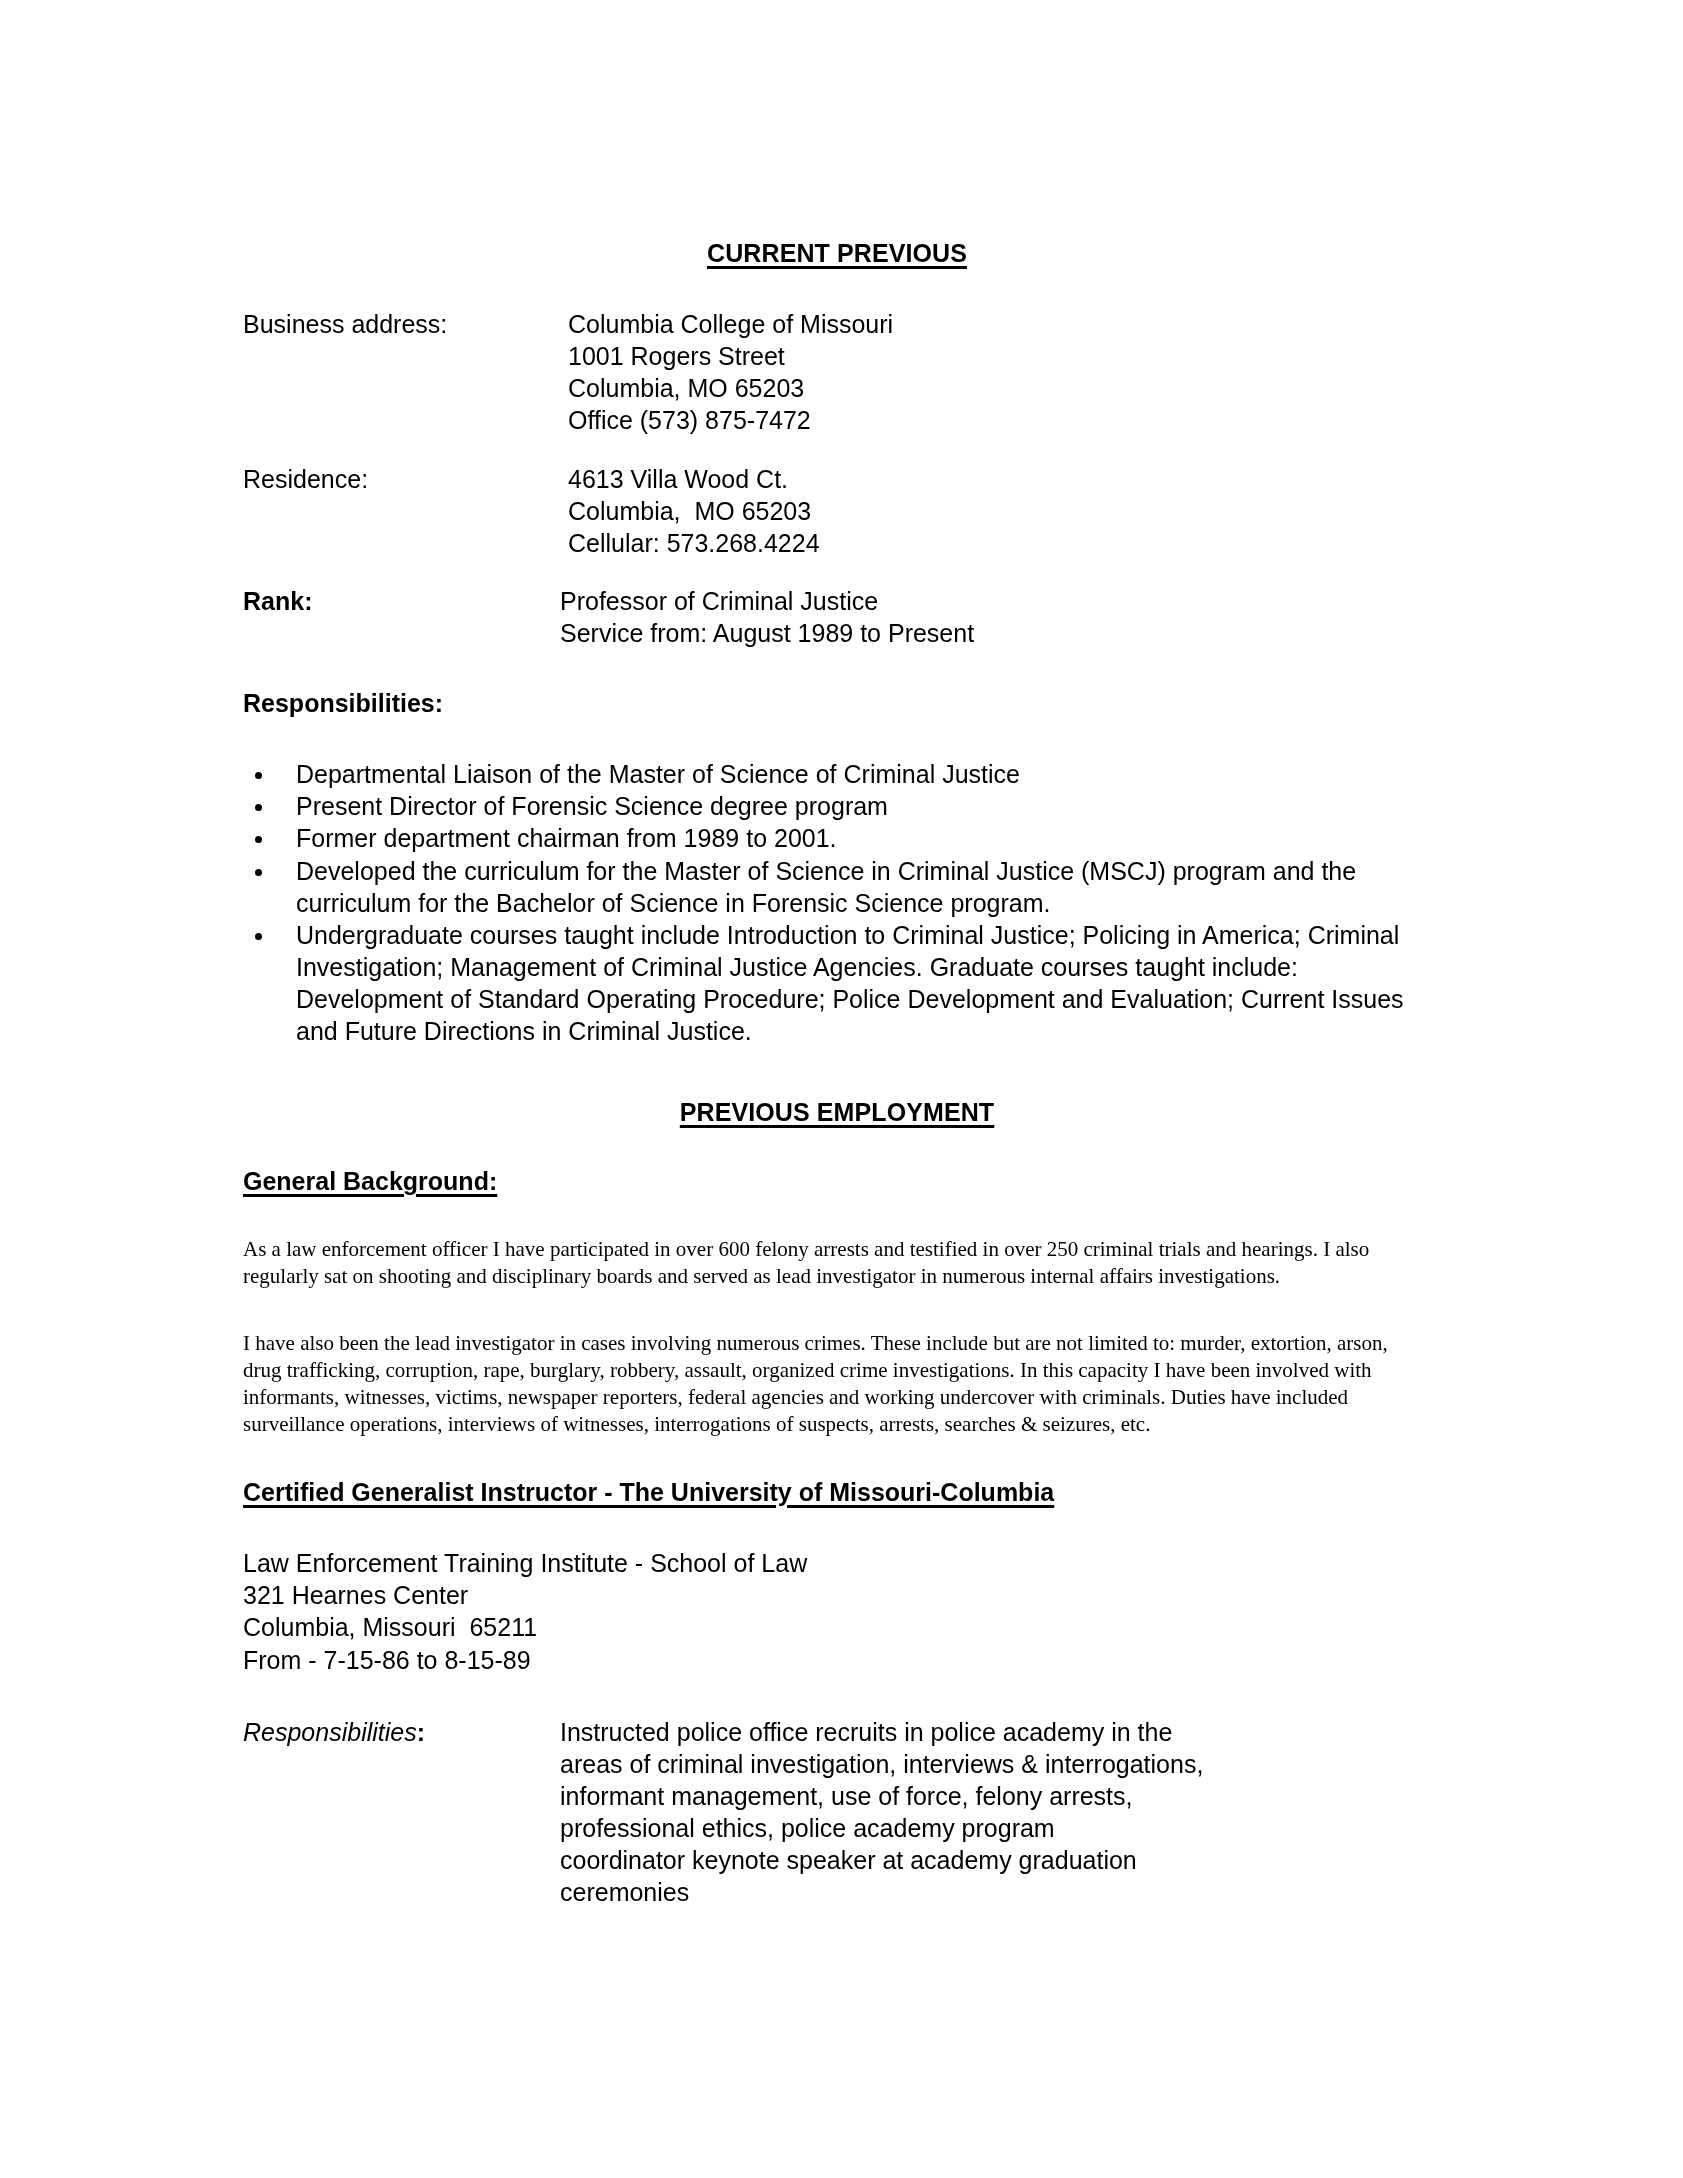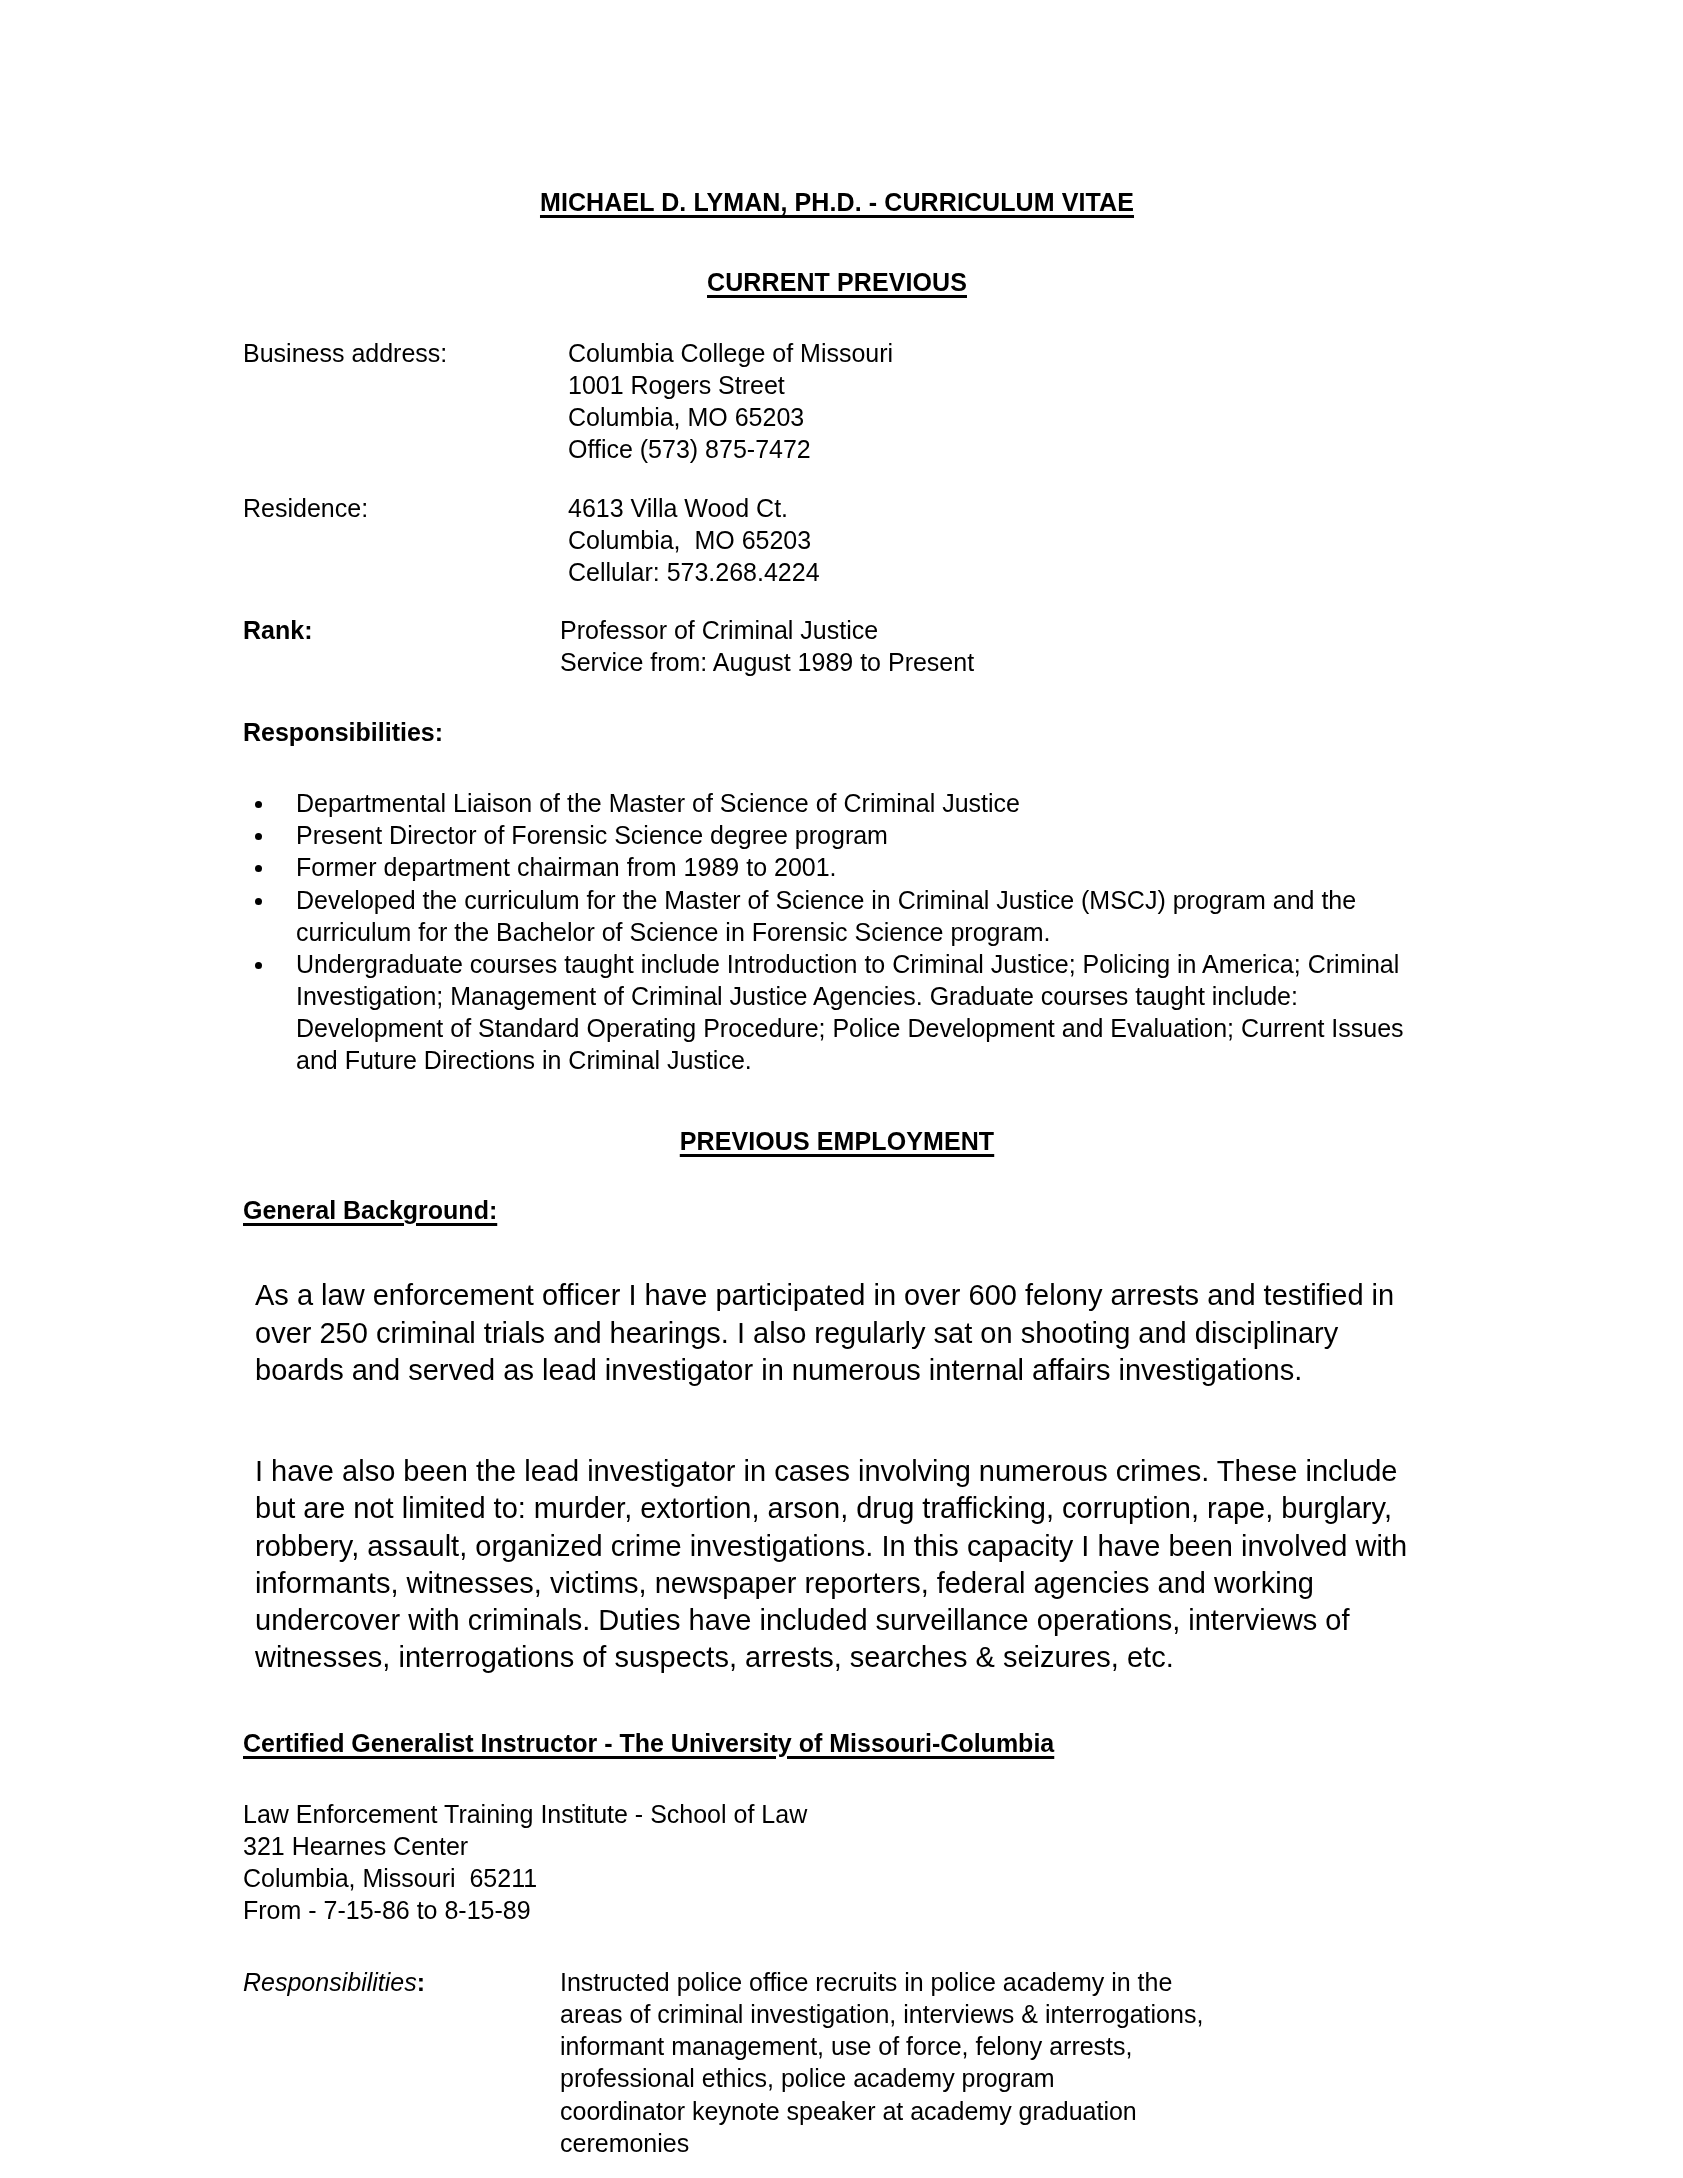--- a/index.html
+++ b/index.html
@@ -99,36 +99,36 @@
     content: "";
     position: absolute;
     left: 12px;
     top: 14px;
     width: 7px;
     height: 7px;
     background: #000;
     border-radius: 50%;
   }
   p.para {
-    font-size: 29px;
-    line-height: 1.285;
-    margin: 12px;
+    font-size: 21px;
+    line-height: 1.285;
+    margin: 0;
+    font-family: Liberation Serif, serif;
   }
   .indent-block {
     font-size: 25px;
     line-height: 1.285;
   }
 </style>
 </head>
 <body>
 
 <div class="page">
   <div class="content">
 
-    <h1 class="doc-title"><span>MICHAEL D. LYMAN, PH.D. - CURRICULUM VITAE</span></h1>
 
     <div class="gap-lg"></div>
 
     <h2 class="section-heading"><span>CURRENT PREVIOUS</span></h2>
 
     <div class="gap-md"></div>
 
     <div class="row">
       <div class="label">Business address:</div>
       <div class="value">

